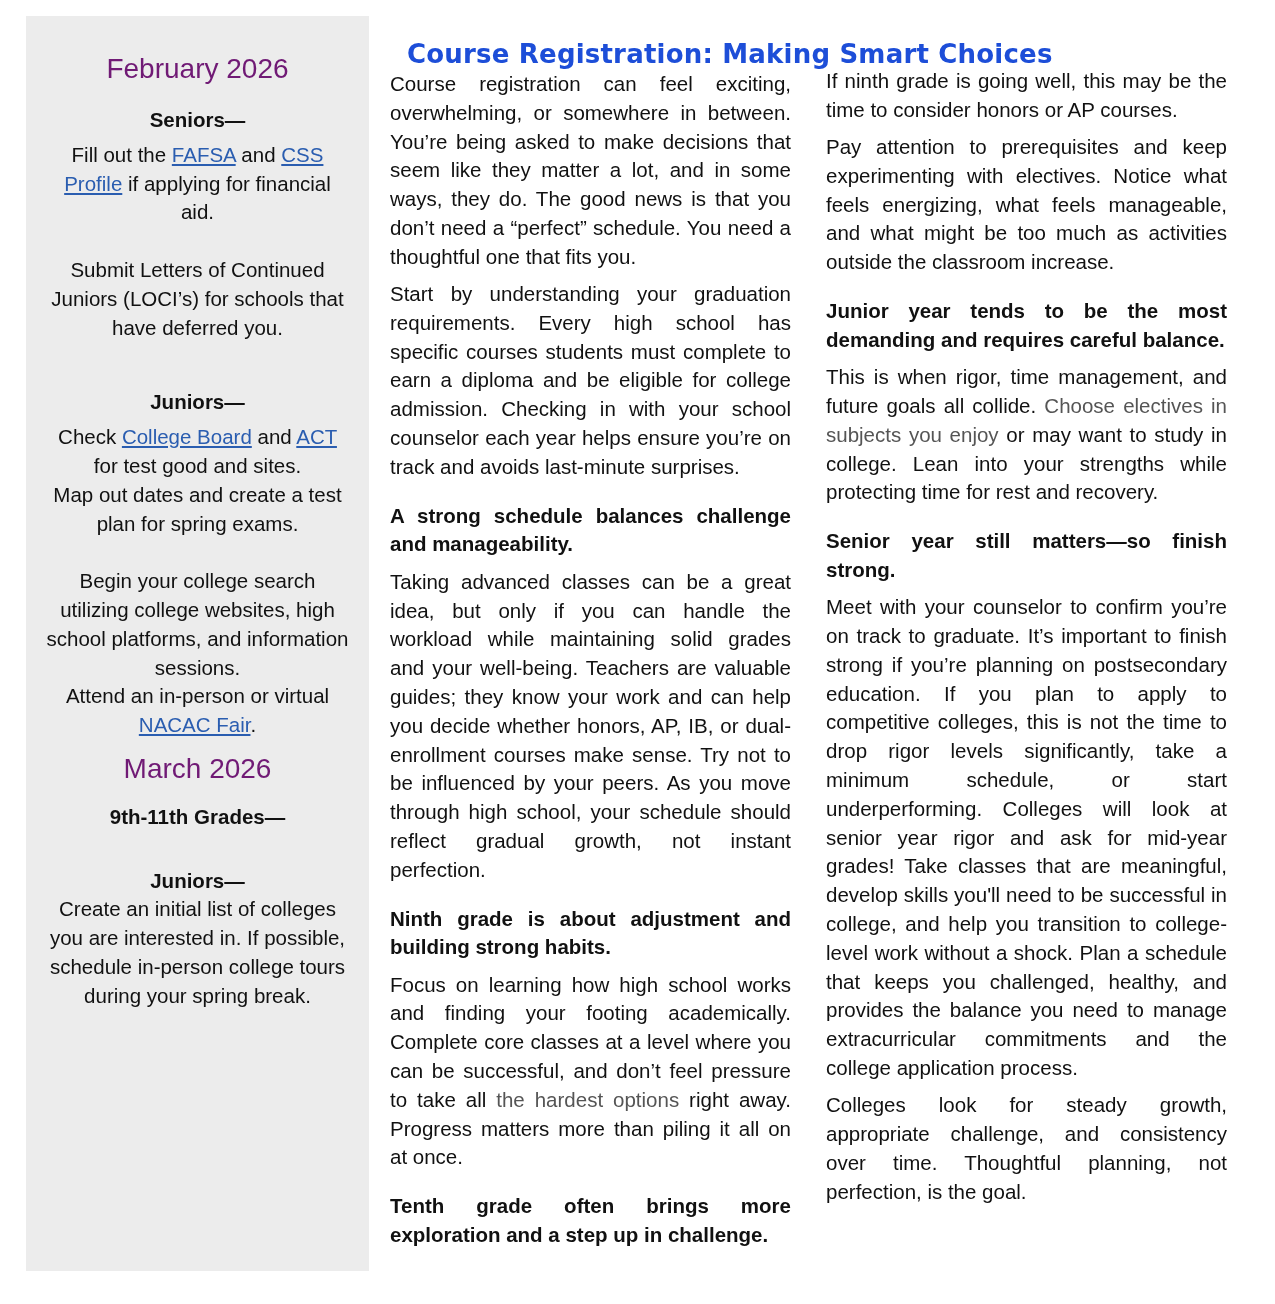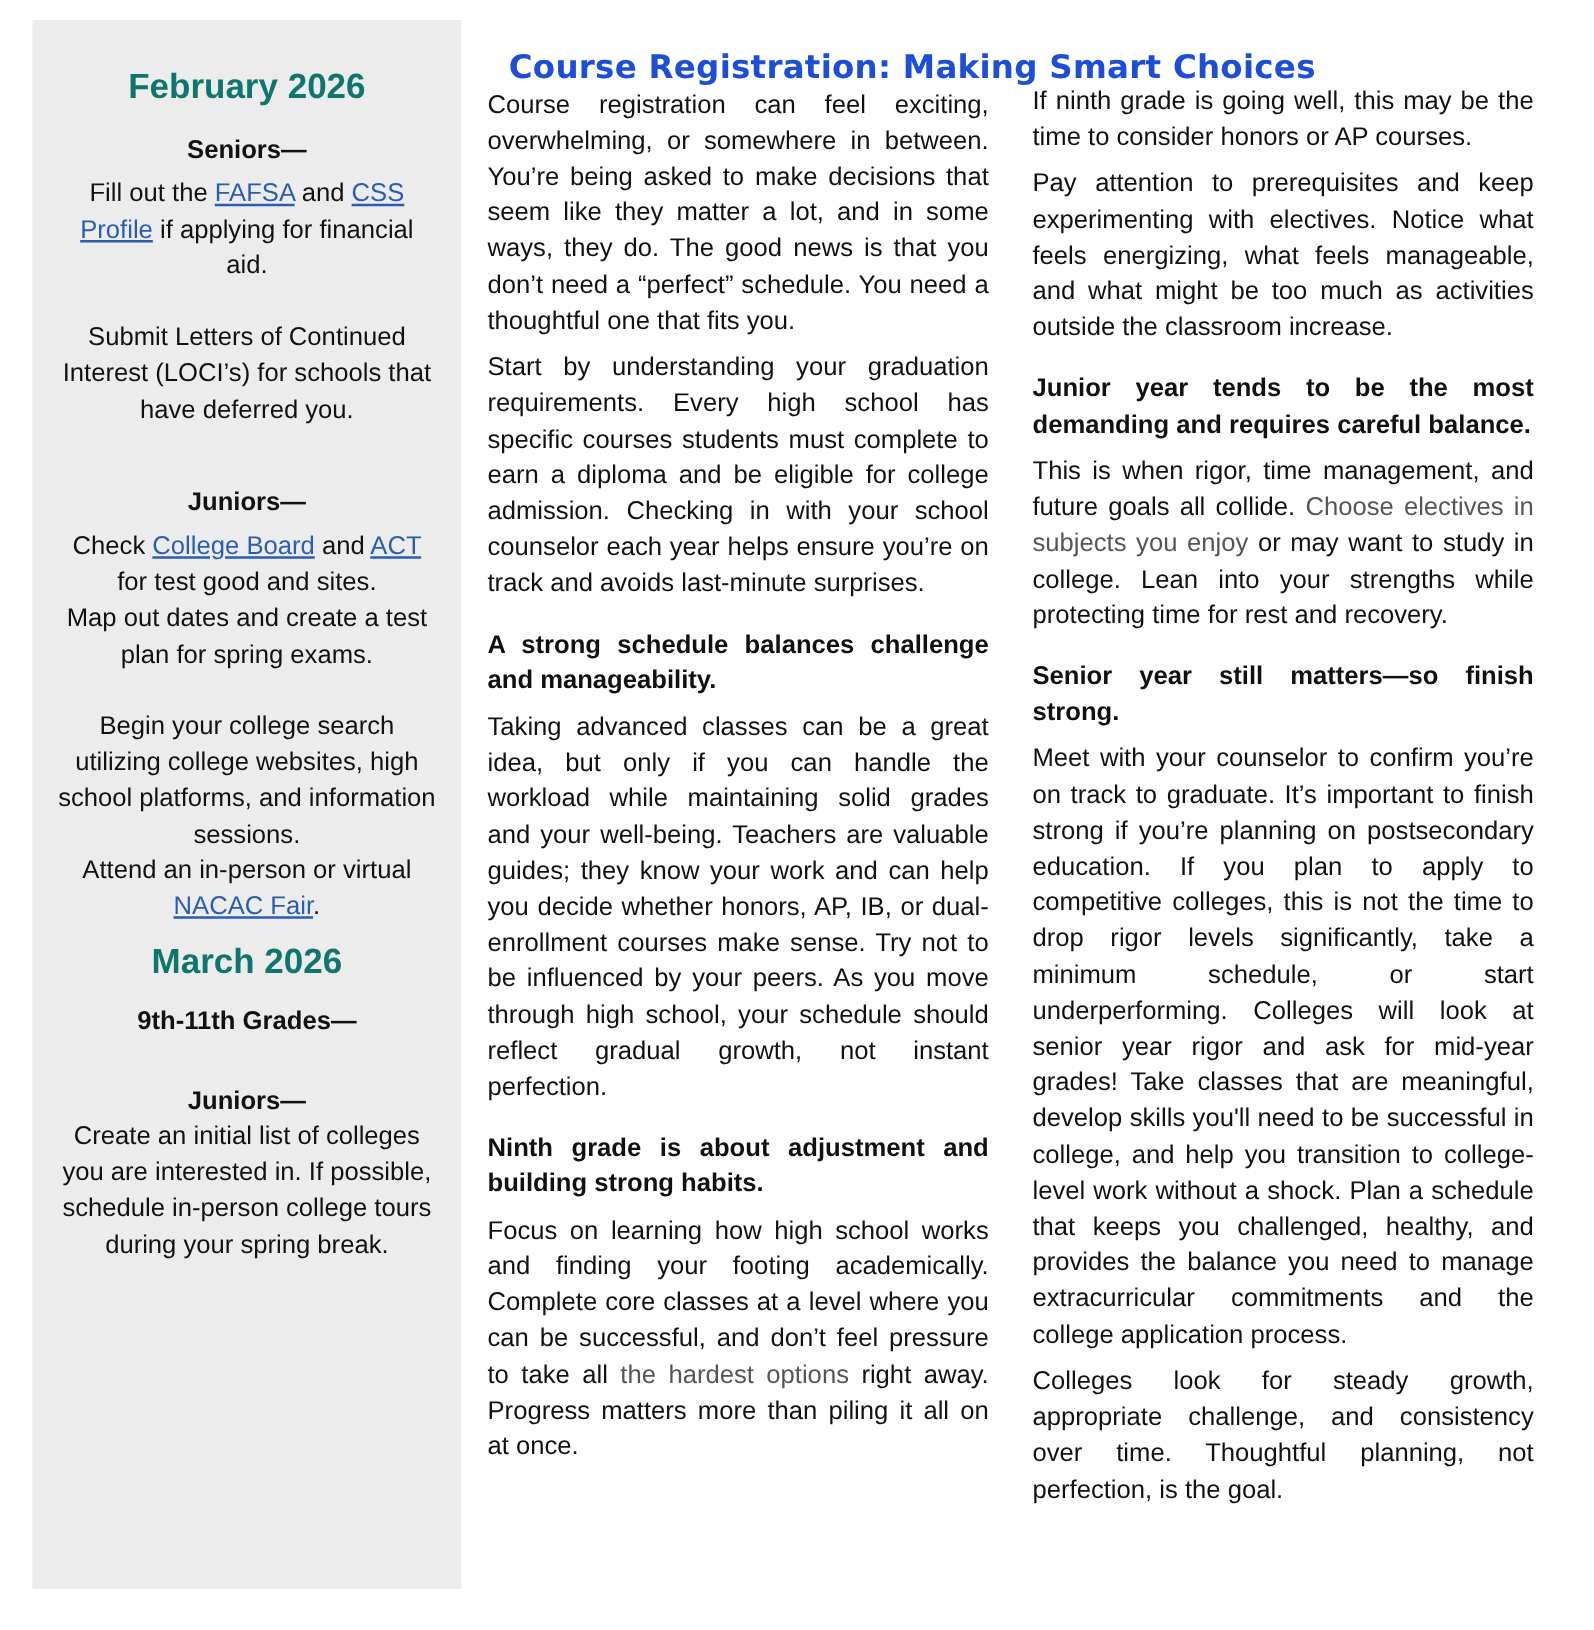--- a/index.html
+++ b/index.html
@@ -3,21 +3,21 @@
 <meta charset="utf-8">
 <style>
   html, body { margin: 0; padding: 0; background: #ffffff; }
   body { width: 1275px; height: 1304px; position: relative; overflow: hidden;
          font-family: "Liberation Sans", sans-serif; color: #111111; }
 
   
   .sidebar { position: absolute; left: 26px; top: 16px; width: 343px; height: 1255px;
              background: #ececec; box-sizing: border-box; padding: 36px 20px 0 20px;
              text-align: center; font-size: 20.5px; line-height: 28.8px; }
-  .month-title { color: #0f766e; font-weight: bold; font-size: 28px; line-height: 34px;
+  .month-title { color: #701a75; font-weight: normal; font-size: 28px; line-height: 34px;
                  margin: 0 0 20px 0; text-align: center; }
   .month-title.march { margin-top: 12px; margin-bottom: 17px; }
   .grp-label { font-weight: bold; margin: 0 0 6px 0; }
   .sb-p { margin: 0; }
   .gap { height: 28.8px; }
   .gap-lg { height: 46px; }
   .lnk { color: #2a5db0; text-decoration: underline; margin-top: 40px; }
 
   
   .main-title { position: absolute; left: 390px; top: 16px; margin: 17px;
@@ -33,21 +33,21 @@
 </style>
 </head>
 <body>
 
 <aside class="sidebar">
   <h2 class="month-title">February 2026</h2>
 
   <div class="grp-label">Seniors—</div>
   <p class="sb-p"><span>Fill out the </span><a class="lnk" href="#">FAFSA</a><span> and </span><a class="lnk" href="#">CSS Profile</a><span> if applying for financial aid.</span></p>
   <div class="gap"></div>
-  <p class="sb-p">Submit Letters of Continued Interest (LOCI’s) for schools that have deferred you.</p>
+  <p class="sb-p">Submit Letters of Continued Juniors (LOCI’s) for schools that have deferred you.</p>
   <div class="gap-lg"></div>
 
   <div class="grp-label">Juniors—</div>
   <p class="sb-p"><span>Check </span><a class="lnk" href="#">College Board</a><span> and </span><a class="lnk" href="#">ACT</a><span> for test good and sites.</span></p>
   <p class="sb-p">Map out dates and create a test plan for spring exams.</p>
   <div class="gap"></div>
   <p class="sb-p">Begin your college search utilizing college websites, high school platforms, and information sessions.</p>
   <p class="sb-p"><span>Attend an in-person or virtual </span><a class="lnk" href="#">NACAC Fair</a><span>.</span></p>
 
   <h2 class="month-title march">March 2026</h2>
@@ -59,20 +59,21 @@
 
 <h1 class="main-title">Course Registration: Making Smart Choices</h1>
 
 <div class="col col1">
   <p>Course registration can feel exciting, overwhelming, or somewhere in between. You’re being asked to make decisions that seem like they matter a lot, and in some ways, they do. The good news is that you don’t need a “perfect” schedule. You need a thoughtful one that fits you.</p>
   <p>Start by understanding your graduation requirements. Every high school has specific courses students must complete to earn a diploma and be eligible for college admission. Checking in with your school counselor each year helps ensure you’re on track and avoids last-minute surprises.</p>
   <p class="b">A strong schedule balances challenge and manageability.</p>
   <p>Taking advanced classes can be a great idea, but only if you can handle the workload while maintaining solid grades and your well-being. Teachers are valuable guides; they know your work and can help you decide whether honors, AP, IB, or dual-enrollment courses make sense. Try not to be influenced by your peers. As you move through high school, your schedule should reflect gradual growth, not instant perfection.</p>
   <p class="b">Ninth grade is about adjustment and building strong habits.</p>
   <p><span>Focus on learning how high school works and finding your footing academically. Complete core classes at a level where you can be successful, and don’t feel pressure to take all </span><span class="muted">the hardest options</span><span> right away. Progress matters more than piling it all on at once.</span></p>
+  <p class="b">Tenth grade often brings more exploration and a step up in challenge.</p>
 </div>
 
 <div class="col col2">
   <p>If ninth grade is going well, this may be the time to consider honors or AP courses.</p>
   <p>Pay attention to prerequisites and keep experimenting with electives. Notice what feels energizing, what feels manageable, and what might be too much as activities outside the classroom increase.</p>
   <p class="b">Junior year tends to be the most demanding and requires careful balance.</p>
   <p><span>This is when rigor, time management, and future goals all collide. </span><span class="muted">Choose electives in subjects you enjoy</span><span> or may want to study in college. Lean into your strengths while protecting time for rest and recovery.</span></p>
   <p class="b">Senior year still matters—so finish strong.</p>
   <p>Meet with your counselor to confirm you’re on track to graduate.  It’s important to finish strong if you’re planning on postsecondary education. If you plan to apply to competitive colleges, this is not the time to drop rigor levels significantly, take a minimum schedule, or start underperforming. Colleges will look at senior year rigor and ask for mid-year grades! Take classes that are meaningful, develop skills you'll need to be successful in college, and help you transition to college-level work without a shock. Plan a schedule that keeps you challenged, healthy, and provides the balance you need to manage extracurricular commitments and the college application process.</p>
   <p>Colleges look for steady growth, appropriate challenge, and consistency over time. Thoughtful planning, not perfection, is the goal.</p>

